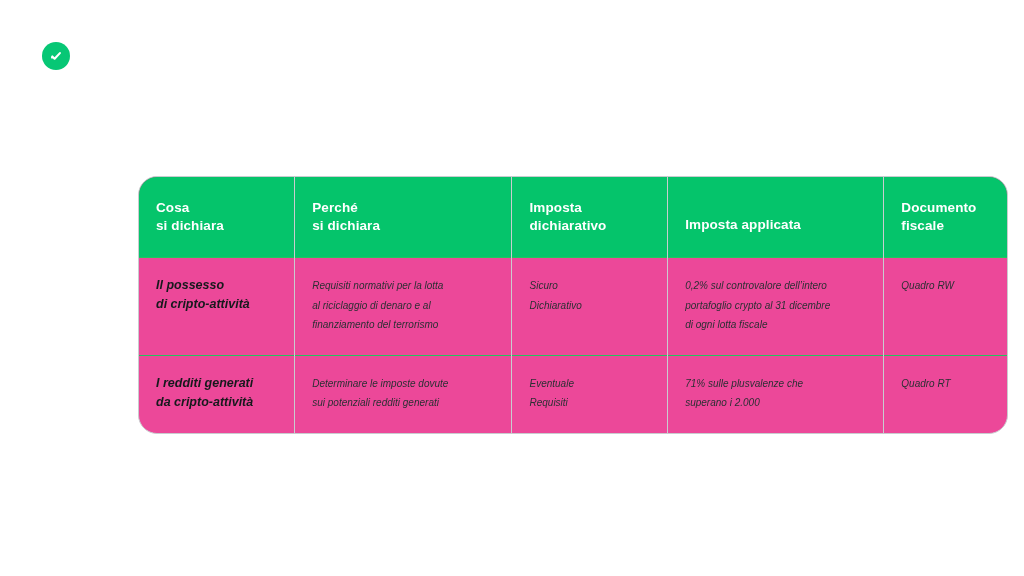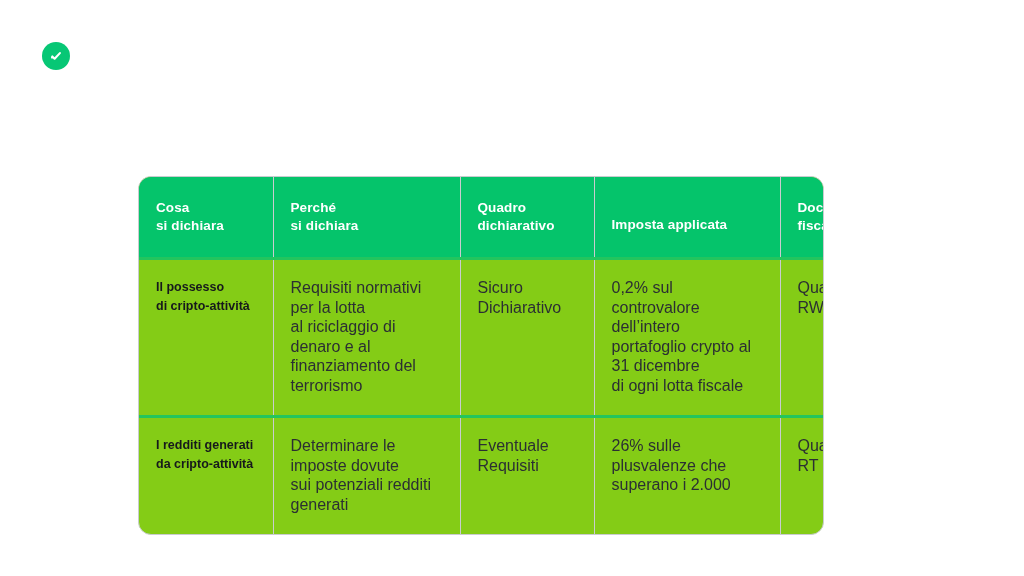--- a/index.html
+++ b/index.html
@@ -30,26 +30,26 @@
   }
   .brand-badge svg {
     display: block;
   }
 
   
   .table-wrap {
     position: absolute;
     left: 138px;
     top: 176px;
-    width: 686px;
+    width: 870px;
     border: 1px solid #c9cccf;
-    border-radius: 13px;
+    border-radius: 19px;
     overflow: hidden;
     box-sizing: border-box;
-    background: #84cc16;
+    background: #ec4899;
   }
 
   table.data-table {
     border-collapse: collapse;
     width: 100%;
     table-layout: fixed;
   }
 
   table.data-table th,
   table.data-table td {
@@ -79,25 +79,26 @@
     vertical-align: middle;
     padding-top: 15px;
     padding-bottom: 0;
   }
   thead th .head-line {
     display: block;
   }
 
   
   tbody tr {
-    border-top: 3px solid #22c55e;
+    border-top: 1px solid #22c55e;
+    font-style: italic;
   }
   tbody td {
     padding: 18px 17px 20px 17px;
-    font-size: 16px;
+    font-size: 10px;
     line-height: 19.5px;
     color: #2b2f33;
   }
   tbody tr.row-1 td { height: 78px; }
   tbody tr.row-2 td { height: 78px; }
 
   td.col-topic {
     font-size: 12.5px;
     font-weight: 700;
     line-height: 19px;
@@ -139,21 +140,21 @@
       <tr>
         <th>
           <span class="head-line">Cosa</span>
           <span class="head-line">si dichiara</span>
         </th>
         <th>
           <span class="head-line">Perché</span>
           <span class="head-line">si dichiara</span>
         </th>
         <th>
-          <span class="head-line">Quadro</span>
+          <span class="head-line">Imposta</span>
           <span class="head-line">dichiarativo</span>
         </th>
         <th class="centered-head">
           <span class="head-line">Imposta applicata</span>
         </th>
         <th>
           <span class="head-line">Documento</span>
           <span class="head-line">fiscale</span>
         </th>
       </tr>
@@ -189,21 +190,21 @@
         </td>
         <td>
           <span class="cell-line">Determinare le imposte dovute</span>
           <span class="cell-line">sui potenziali redditi generati</span>
         </td>
         <td>
           <span class="cell-line">Eventuale</span>
           <span class="cell-line">Requisiti</span>
         </td>
         <td>
-          <span class="cell-line">26% sulle plusvalenze che</span>
+          <span class="cell-line">71% sulle plusvalenze che</span>
           <span class="cell-line">superano i 2.000</span>
         </td>
         <td>
           <span class="cell-line">Quadro RT</span>
         </td>
       </tr>
     </tbody>
   </table>
 </div>
 

